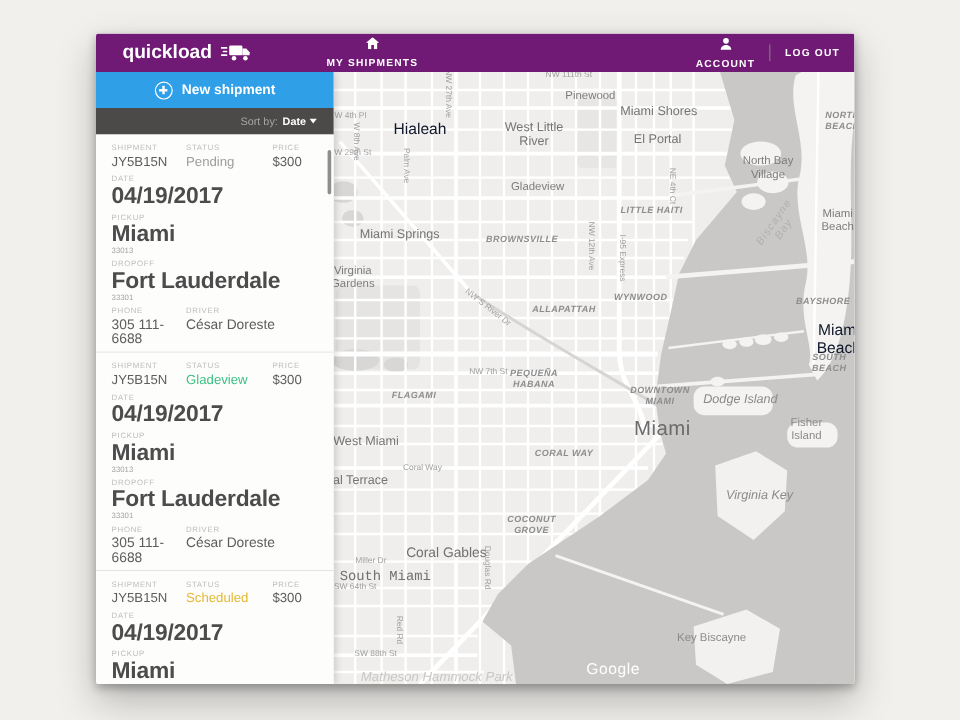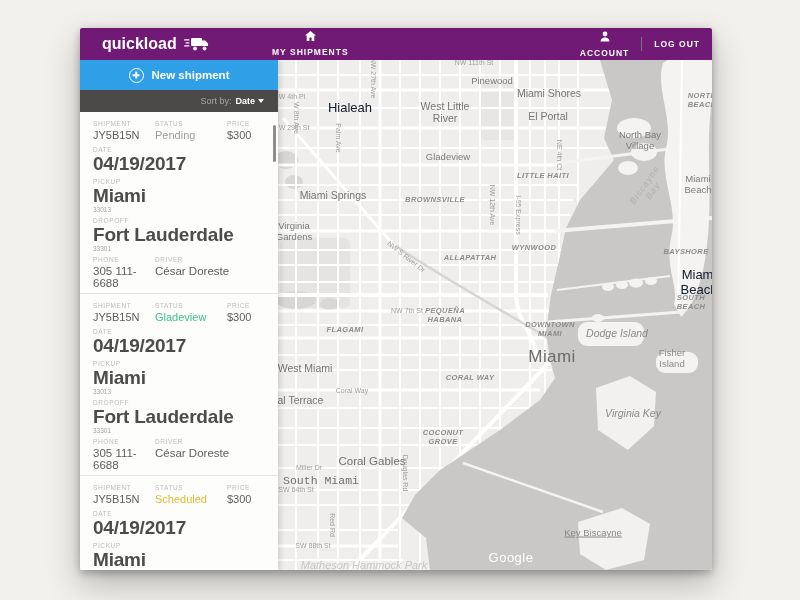--- a/index.html
+++ b/index.html
@@ -387,18 +387,18 @@
         <span class="ml island-it" style="left: 355px; top: 353px;">Virginia Key</span>
         <span class="ml district" style="left: 165px; top: 378px;">COCONUT
 GROVE</span>
         <span class="ml city-md" style="left: 94px; top: 402px;">Coral Gables</span>
         <span class="ml road" style="left: 31px; top: 408px;">Miller Dr</span>
         <span class="ml road" style="left: 127px; top: 413px; transform: translate(-50%, -50%) rotate(90deg);">Douglas Rd</span>
         <span class="ml road" style="left: 18px; top: 430px;">SW 64th St</span>
         <span class="ml city-md" style="left: 43px; top: 421px; font-family: Liberation Mono, monospace;">South Miami</span>
         <span class="ml road" style="left: 54px; top: 465px; transform: translate(-50%, -50%) rotate(90deg);">Red Rd</span>
         <span class="ml road" style="left: 35px; top: 486px;">SW 88th St</span>
-        <span class="ml island" style="left: 315px; top: 473px; text-decoration: underline;">Key Biscayne</span>
+        <span class="ml island" style="left: 315px; top: 473px;">Key Biscayne</span>
         <span class="ml park" style="left: 86px; top: 505px;">Matheson Hammock Park</span>
         <span class="ml google" style="left: 233px; top: 498px;">Google</span>
       </div>
   </div>
 </div>
 
 </body></html>

